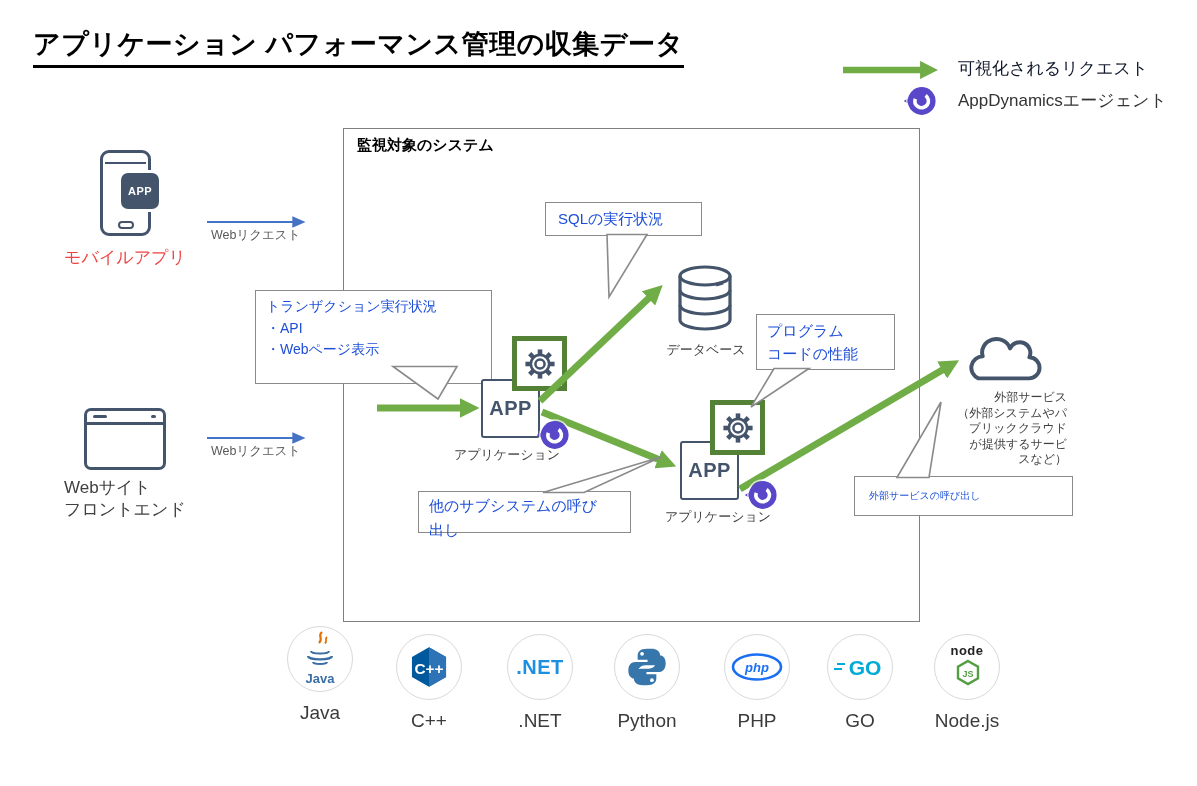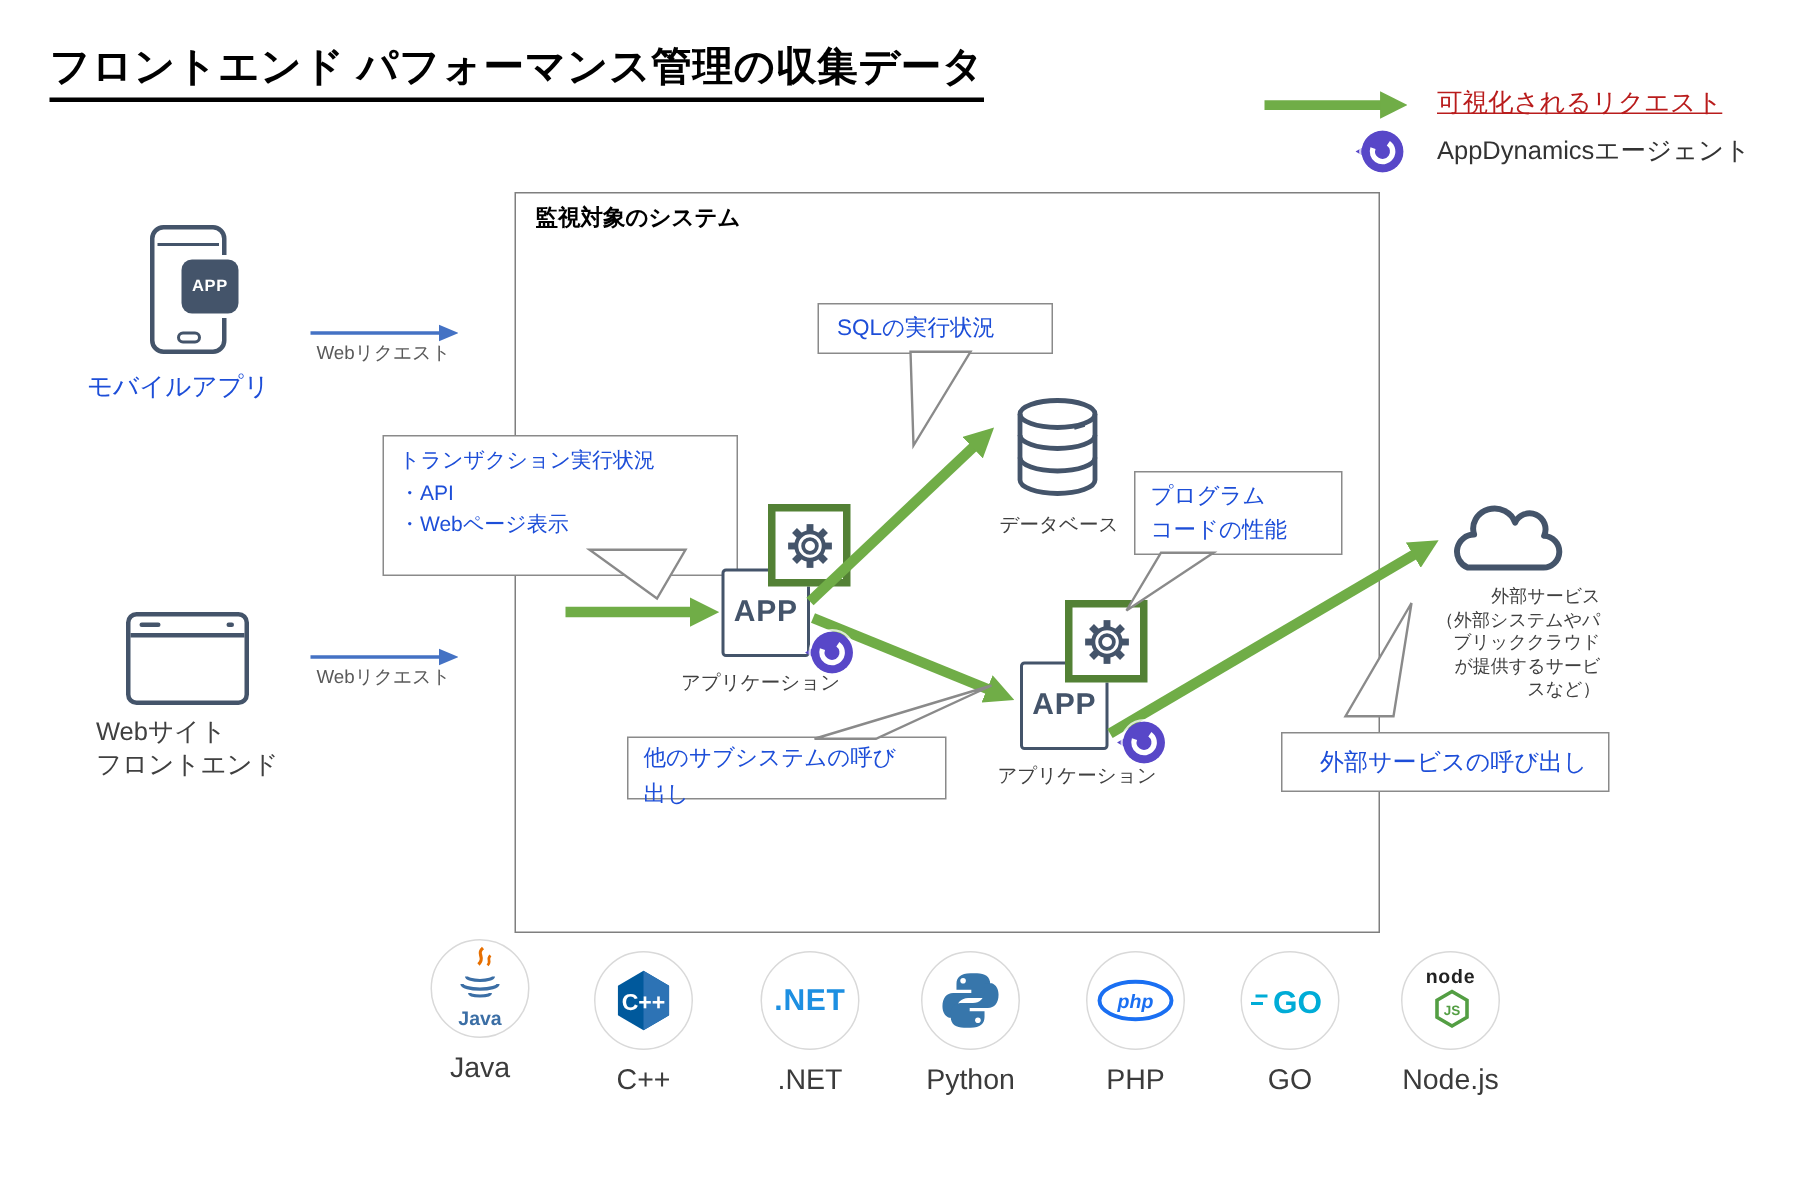--- a/index.html
+++ b/index.html
@@ -3,54 +3,54 @@
 <meta charset="utf-8">
 <style>
   html,body{margin:0;padding:0;background:#fff;}
   #canvas{position:relative;width:1197px;height:786px;background:#fff;overflow:hidden;
           font-family:"Liberation Sans","DejaVu Sans",sans-serif;color:#404040;}
   .abs{position:absolute;}
   
   #title{left:33px;top:26px;font-size:27px;font-weight:bold;color:#000;
          border-bottom:3px solid #000;padding-bottom:3px;letter-spacing:.5px;z-index:2;}
   
-  #legend-request-label{left:958px;top:57px;font-size:17px;color:#b91c1c;z-index:2;text-decoration:underline;}
+  #legend-request-label{left:958px;top:57px;font-size:17px;color:#0f172a;z-index:2;}
   #legend-agent-label{left:958px;top:89px;font-size:17px;color:#333;z-index:2;}
   .agent{width:36px;height:36px;z-index:4;}
   .agent svg{width:100%;height:100%;display:block;}
   #legend-agent{left:901px;top:83px;}
   #agent1{left:534px;top:417px;}
   #agent2{left:742px;top:477px;}
   
   #system-box{left:343px;top:128px;width:575px;height:492px;border:1.6px solid #7f7f7f;z-index:1;}
   #system-title{position:absolute;left:13px;top:7px;font-size:15px;font-weight:bold;color:#000;}
   
   #phone{left:100px;top:150px;width:45px;height:80px;border:3px solid #44546A;border-radius:9px;z-index:2;}
   #phone .phone-line{position:absolute;left:2px;right:2px;top:9px;border-top:2.5px solid #44546A;}
   #phone .phone-pill{position:absolute;bottom:4px;left:50%;transform:translateX(-50%);
                      width:12px;height:4px;border:2px solid #44546A;border-radius:4px;}
   #phone-badge{left:121px;top:173px;width:38px;height:36px;background:#44546A;border-radius:7px;
                color:#fff;font-size:11px;font-weight:bold;display:flex;align-items:center;justify-content:center;
                box-shadow:0 0 0 3px #fff;z-index:2;letter-spacing:.5px;}
-  #mobile-label{left:58px;top:246px;width:134px;text-align:left;font-size:17px;color:#1d4ed8;z-index:2;}
+  #mobile-label{left:58px;top:246px;width:134px;text-align:center;font-size:17px;color:#ef4444;z-index:2;}
   #weblabel1{left:211px;top:227px;font-size:12.5px;color:#595959;z-index:2;}
   
   #browser{left:84px;top:408px;width:76px;height:56px;border:3px solid #44546A;border-radius:7px;z-index:2;}
   #browser .browser-bar{position:absolute;left:0;right:0;top:0;height:11px;border-bottom:3px solid #44546A;}
   #browser .dash1{position:absolute;left:6px;top:4px;width:14px;height:2.5px;background:#44546A;border-radius:2px;}
   #browser .dash2{position:absolute;right:7px;top:4px;width:5px;height:2.5px;background:#44546A;border-radius:2px;}
   #web-label{left:64px;top:477px;font-size:17px;line-height:22px;color:#404040;z-index:2;}
   #weblabel2{left:211px;top:443px;font-size:12.5px;color:#595959;z-index:2;}
   
   .callout{background:#fff;border:1.6px solid #8a8a8a;color:#1d4ed8;z-index:2;box-sizing:border-box;}
   #co-transaction{left:255px;top:274px;width:237px;height:94px;padding:5px 10px;font-size:14px;line-height:21.5px;margin-top:16px;}
   #co-sql{left:545px;top:202px;width:157px;height:34px;font-size:15px;line-height:31px;padding-left:12px;}
   #co-program{left:756px;top:314px;width:139px;height:56px;padding:4px 10px;font-size:15px;line-height:23px;}
   #co-subsystem{left:418px;top:491px;width:213px;height:42px;padding:2px 10px;font-size:15px;line-height:24px;}
-  #co-external{left:854px;top:476px;width:219px;height:40px;font-size:16px;display:flex;align-items:center;padding-left:25px;margin-top:12px;}
+  #co-external{left:854px;top:476px;width:219px;height:40px;font-size:10px;display:flex;align-items:center;padding-left:14px;}
   
   .appbox{width:55px;height:55px;border:2px solid #44546A;border-radius:3px;background:#fff;
           display:flex;align-items:center;justify-content:center;font-size:20px;font-weight:bold;
           color:#44546A;letter-spacing:.5px;z-index:2;}
   #app1{left:481px;top:379px;}
   #app2{left:680px;top:441px;}
   #app1-caption{left:447px;top:446px;width:120px;text-align:center;font-size:13px;z-index:2;}
   #app2-caption{left:658px;top:508px;width:120px;text-align:center;font-size:13px;z-index:2;}
   .gearbox{width:45px;height:45px;border:5px solid #538135;background:#fff;z-index:2;
            display:flex;align-items:center;justify-content:center;}
@@ -77,21 +77,21 @@
   .dotnet-text{font-size:20px;font-weight:bold;color:#1D8FE1;letter-spacing:.5px;}
   .node-wrap{position:relative;width:50px;height:52px;}
   .node-text{position:absolute;top:2px;width:100%;text-align:center;font-size:13px;font-weight:800;color:#222;letter-spacing:.5px;}
   .node-hex{position:absolute;left:13px;top:18px;}
 </style>
 </head>
 <body>
 
 <div id="canvas">
 
-  <div class="abs" id="title">フロントエンド パフォーマンス管理の収集データ</div>
+  <div class="abs" id="title">アプリケーション パフォーマンス管理の収集データ</div>
 
   <div class="abs" id="legend-request-label">可視化されるリクエスト</div>
   <div class="abs" id="legend-agent-label">AppDynamicsエージェント</div>
   <span class="abs agent" id="legend-agent">
     <svg viewBox="0 0 40 40">
       <path d="M3 20 L15 13 L15 27 Z" fill="#5847C8"></path>
       <circle cx="23" cy="20" r="15.5" fill="#5847C8"></circle>
       <circle cx="23" cy="20" r="16.6" fill="none" stroke="#ffffff" stroke-opacity=".75" stroke-width="1.6"></circle>
       <circle cx="23" cy="20" r="7.5" fill="none" stroke="#fff" stroke-width="4" stroke-dasharray="33 14" transform="rotate(-55 23 20)"></circle>
     </svg>

